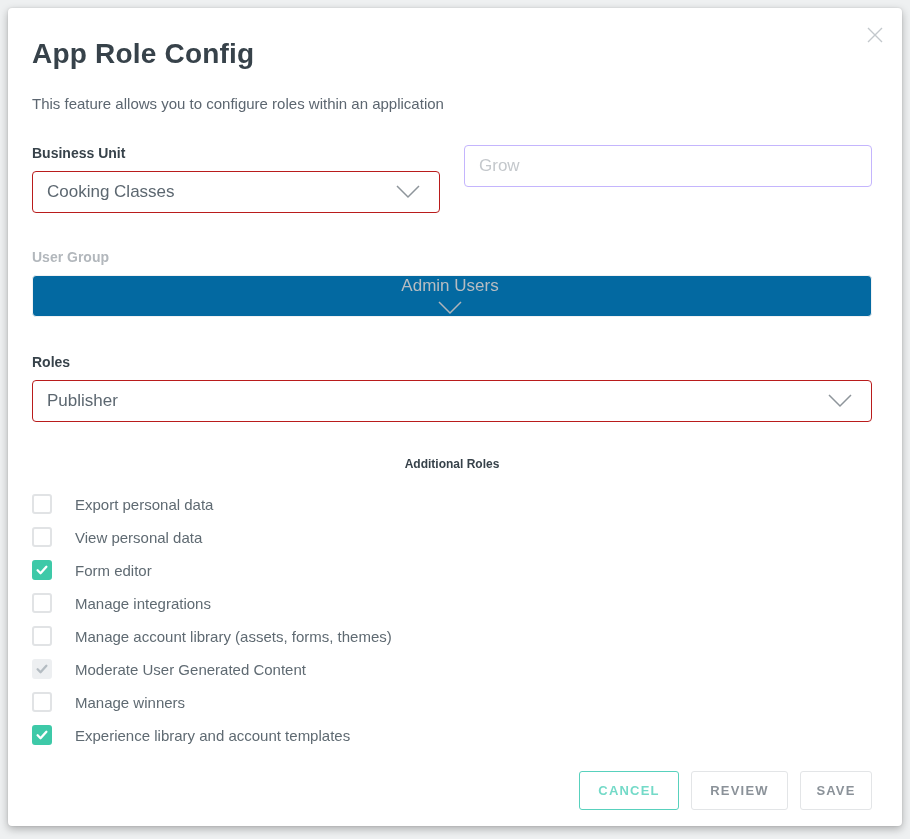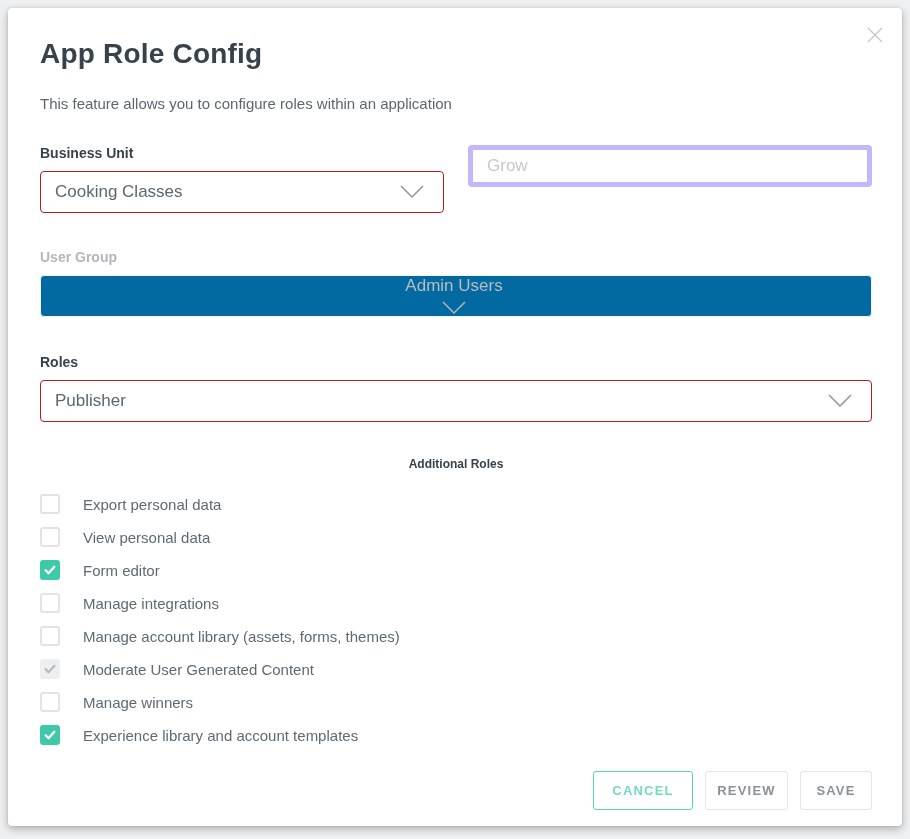--- a/index.html
+++ b/index.html
@@ -9,21 +9,21 @@
     font-family:"Liberation Sans", sans-serif;
     position:relative;
     overflow:hidden;
   }
   .modal {
     position:absolute;
     left:8px; top:8px; right:8px; bottom:13px;
     background:#ffffff;
     border-radius:4px;
     box-shadow:0 3px 8px rgba(0,0,0,0.28), 0 0 2px rgba(0,0,0,0.12);
-    padding:28px 30px 26px 32px;
+    padding:28px 30px 26px 24px;
   }
   .close-btn {
     position:absolute; top:16px; right:16px;
     width:22px; height:22px;
     display:flex; align-items:center; justify-content:center;
     cursor:pointer;
   }
   .modal-title {
     font-size:28px;
     font-weight:700;
@@ -65,21 +65,21 @@
   .select-box.disabled {
     background:#0369a1;
     border-color:#f1f2f3;
     color:#b7bcc1;
     cursor:default;
     flex-direction:column;
   }
   .text-input {
     width:100%;
     height:42px;
-    border:5px solid #c4b5fd;
+    border:1px solid #c4b5fd;
     border-radius:4px;
     padding:0 14px;
     font-size:17px;
     font-family:"Liberation Sans", sans-serif;
     color:#5c6770;
     outline:none;
   }
   .text-input::placeholder { color:#c4c8cc; opacity:1; }
   .section { margin-top:36px; }
   .section-roles { margin-top:37px; }
@@ -147,21 +147,21 @@
   }
   .btn-cancel {
     border:1px solid #58d1bd;
     color:#74dac8;
     width:100px;
   }
   .btn-plain {
     border:1px solid #e3e5e7;
     color:#8b9299;
   }
-  .btn-review { width:83px; }
+  .btn-review { width:97px; }
   .btn-save { width:72px; }
   .chevron-wrap { display:flex; align-items:center; }
 </style>
 </head>
 <body>
 
 <div class="modal">
 
   <div class="close-btn">
     <svg width="18" height="18" viewBox="0 0 18 18">

